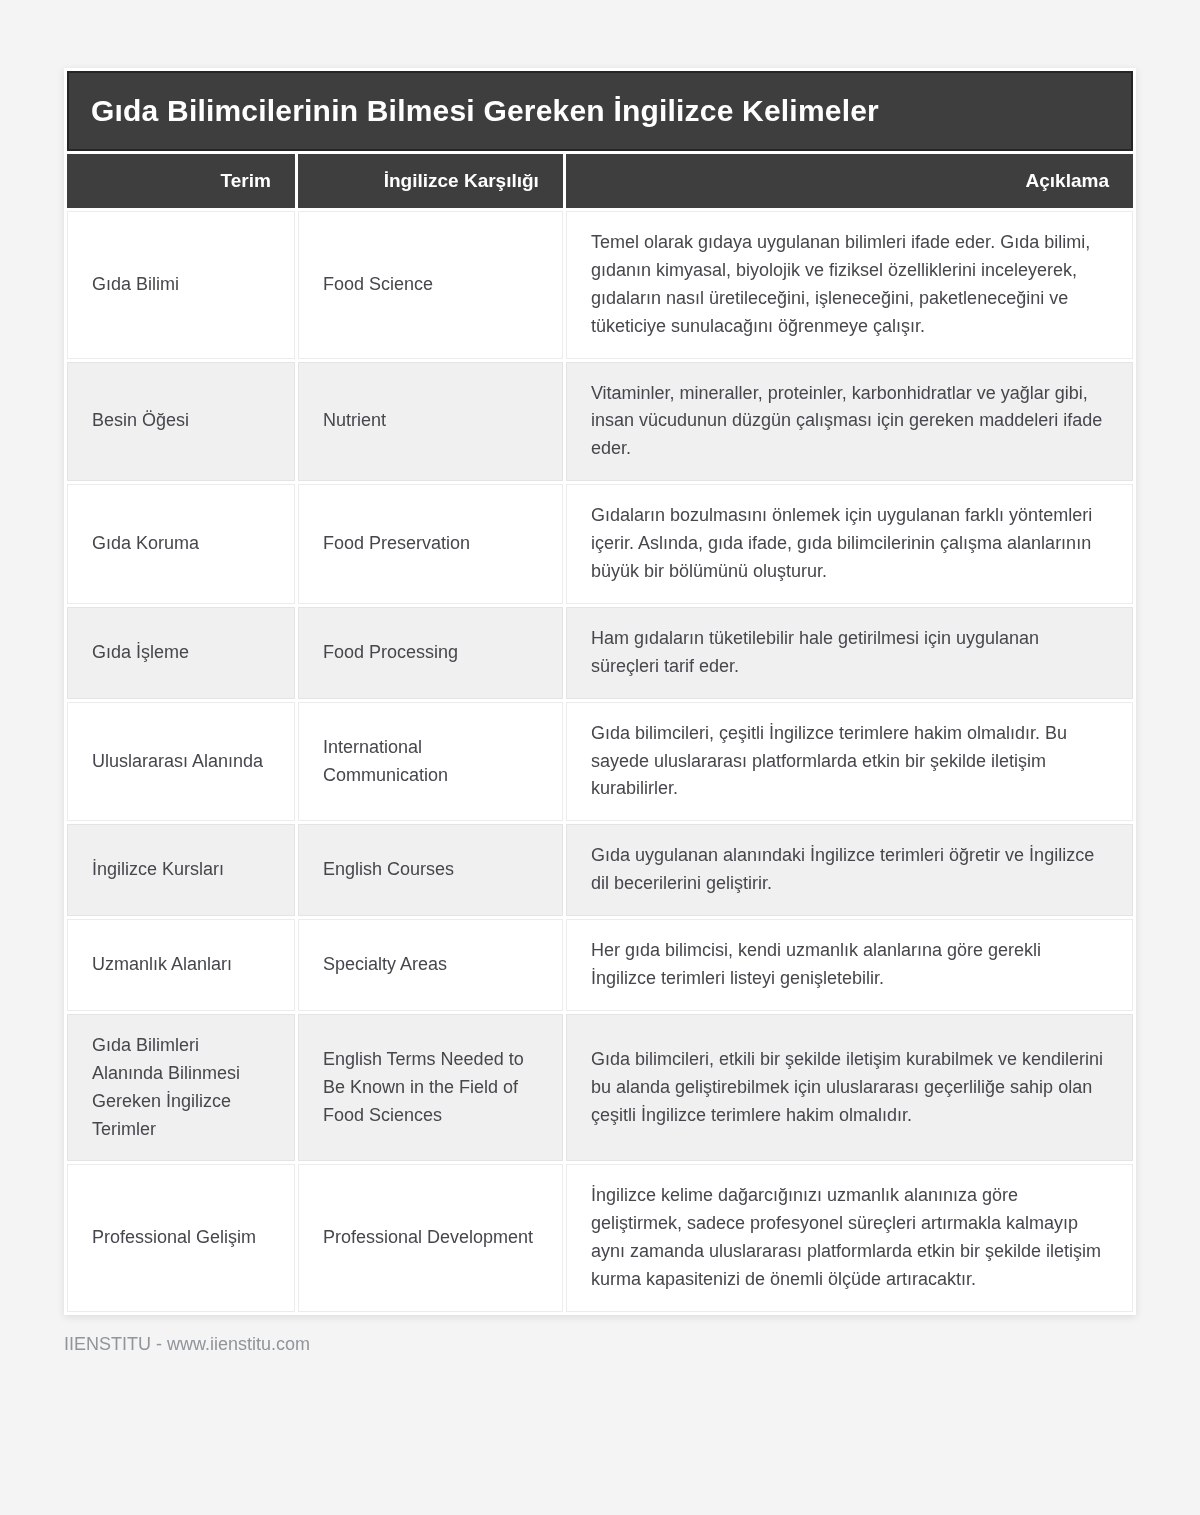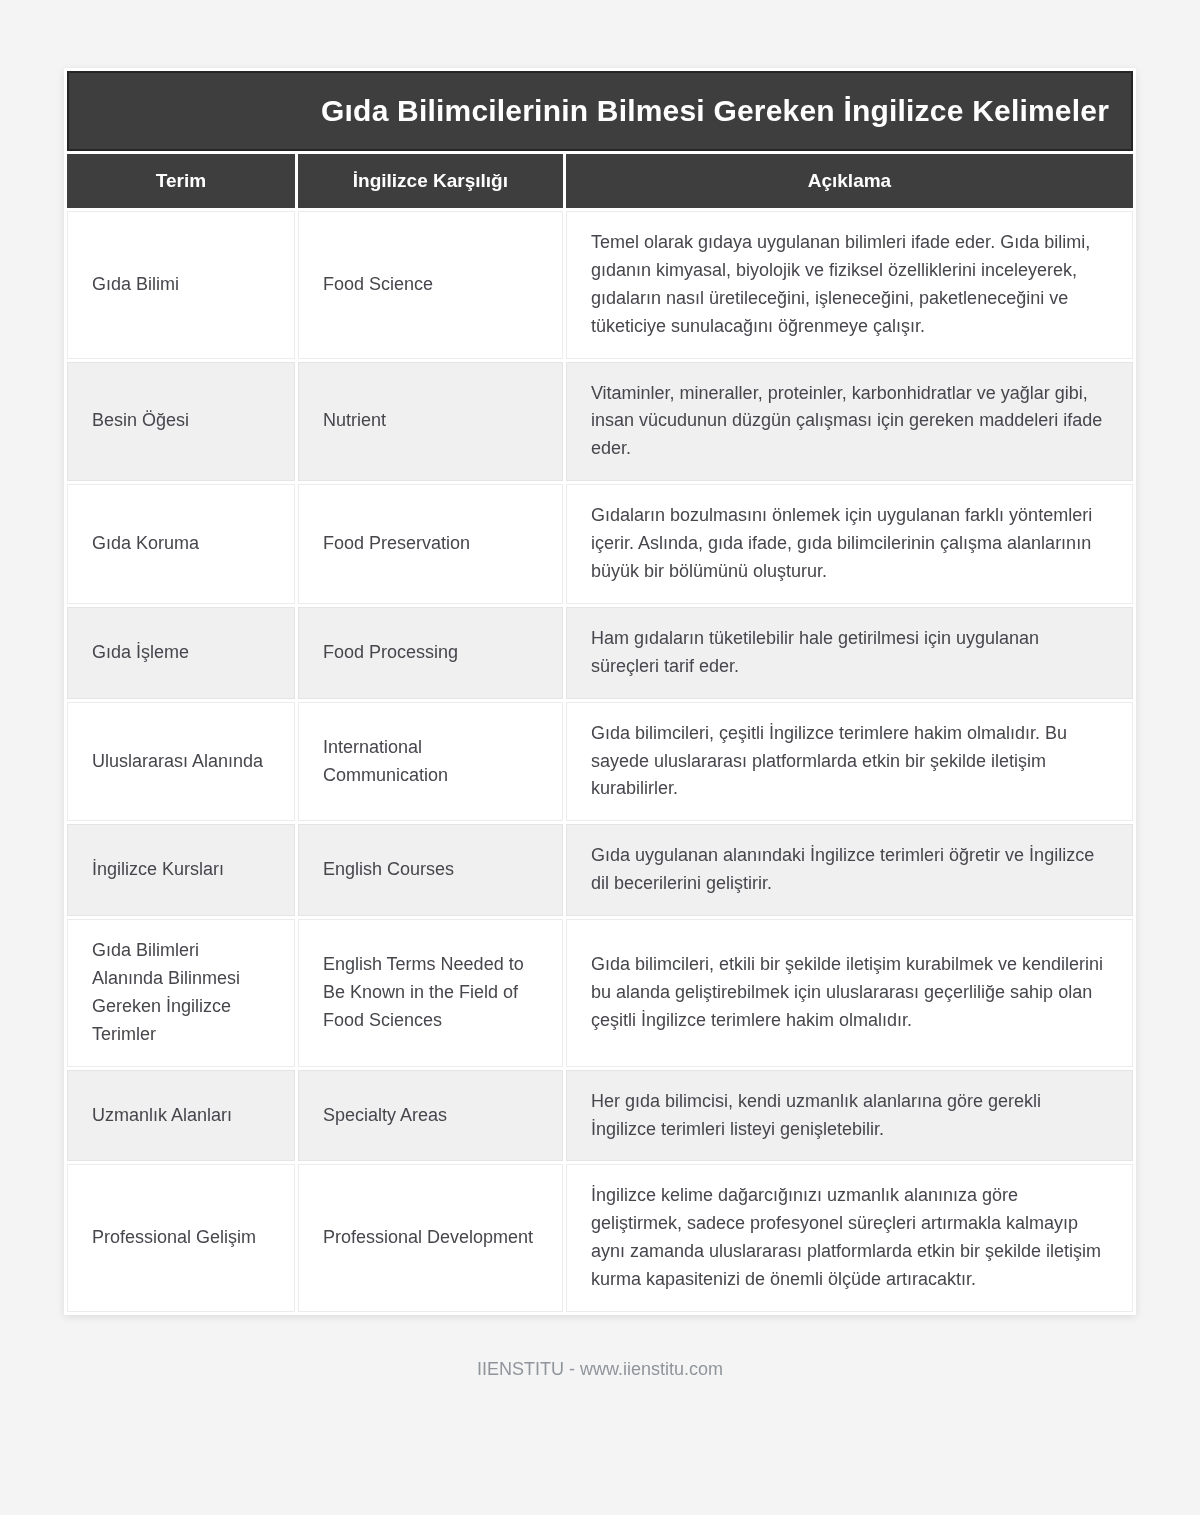--- a/index.html
+++ b/index.html
@@ -36,52 +36,52 @@
     border-spacing: 3px;
     background: var(--gap-color);
     box-shadow: 0 2px 8px rgba(0,0,0,0.10);
   }
   .title-cell {
     background: var(--header-bg);
     border: 2px solid var(--header-border);
     color: var(--header-text);
     font-size: 30px;
     font-weight: bold;
-    text-align: right;
+    text-align: left;
     padding: 21px 22px;
     letter-spacing: 0.2px;
   }
   .head-row th {
     background: var(--header-bg);
     color: var(--header-text);
     font-size: 19px;
     font-weight: bold;
-    text-align: center;
+    text-align: right;
     padding: 16px 24px;
   }
   tbody td {
     vertical-align: middle;
     padding: 17px 24px;
     font-size: 18px;
     line-height: 1.55;
     color: var(--body-text);
     border: 1px solid #ececec;
     background: var(--row-bg);
     overflow-wrap: break-word;
     margin-left: 8px;
   }
   tbody tr:nth-child(even) td {
     background: var(--row-alt-bg);
     border-color: #e4e4e5;
   }
   .footer {
-    text-align: center;
+    text-align: left;
     color: var(--footer-text);
     font-size: 18px;
-    margin: 44px 0 60px 0;
+    margin: 19px 0 60px 0;
   }
 </style>
 </head>
 <body>
 
 <div class="page">
   <table class="vocab-table">
     <colgroup>
       <col style="width:21.5%">
       <col style="width:25%">
@@ -122,28 +122,28 @@
           <td>Uluslararası Alanında</td>
           <td>International Communication</td>
           <td>Gıda bilimcileri, çeşitli İngilizce terimlere hakim olmalıdır. Bu sayede uluslararası platformlarda etkin bir şekilde iletişim kurabilirler.</td>
         </tr>
         <tr>
           <td>İngilizce Kursları</td>
           <td>English Courses</td>
           <td>Gıda uygulanan alanındaki İngilizce terimleri öğretir ve İngilizce dil becerilerini geliştirir.</td>
         </tr>
         <tr>
+          <td>Uzmanlık Alanları</td>
+          <td>Specialty Areas</td>
+          <td>Her gıda bilimcisi, kendi uzmanlık alanlarına göre gerekli İngilizce terimleri listeyi genişletebilir.</td>
+        </tr>
+        <tr>
           <td>Gıda Bilimleri Alanında Bilinmesi Gereken İngilizce Terimler</td>
           <td>English Terms Needed to Be Known in the Field of Food Sciences</td>
           <td>Gıda bilimcileri, etkili bir şekilde iletişim kurabilmek ve kendilerini bu alanda geliştirebilmek için uluslararası geçerliliğe sahip olan çeşitli İngilizce terimlere hakim olmalıdır.</td>
-        </tr>
-        <tr>
-          <td>Uzmanlık Alanları</td>
-          <td>Specialty Areas</td>
-          <td>Her gıda bilimcisi, kendi uzmanlık alanlarına göre gerekli İngilizce terimleri listeyi genişletebilir.</td>
         </tr>
         <tr>
           <td>Professional Gelişim</td>
           <td>Professional Development</td>
           <td>İngilizce kelime dağarcığınızı uzmanlık alanınıza göre geliştirmek, sadece profesyonel süreçleri artırmakla kalmayıp aynı zamanda uluslararası platformlarda etkin bir şekilde iletişim kurma kapasitenizi de önemli ölçüde artıracaktır.</td>
         </tr>
       </tbody>
   </table>
 
   <div class="footer">IIENSTITU - www.iienstitu.com</div>

